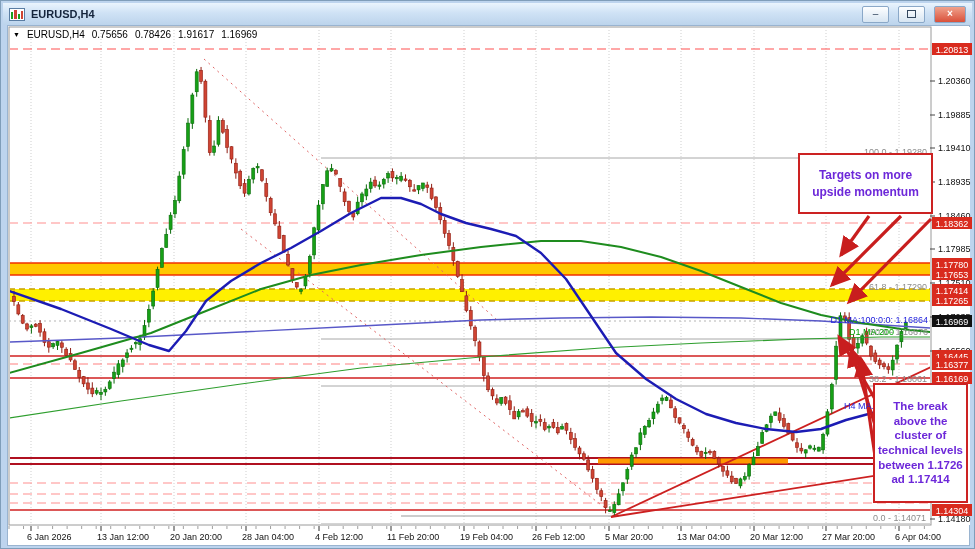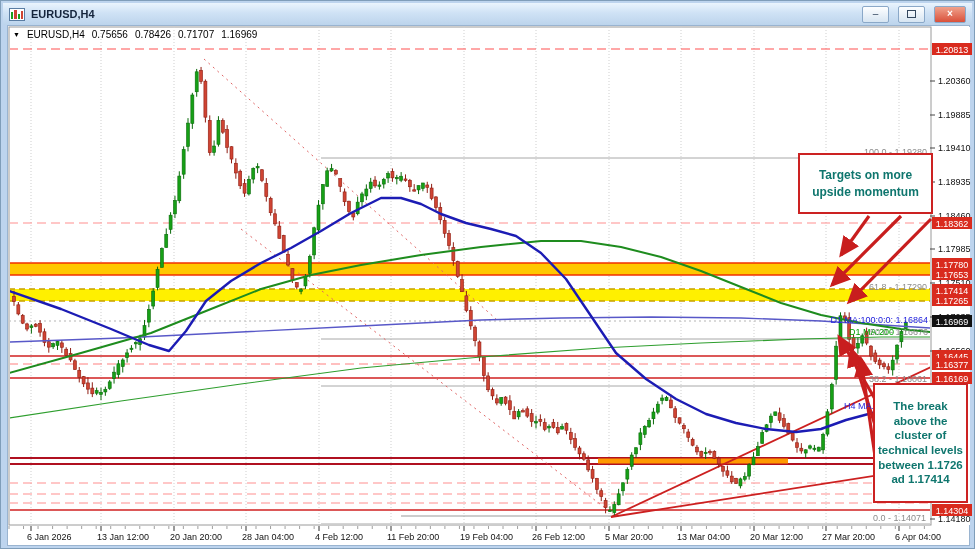--- a/index.html
+++ b/index.html
@@ -9,21 +9,21 @@
   #win-icon{width:16px;height:13px;background:#fff;border:1px solid #5a7da3;display:flex;align-items:flex-end;gap:1px;padding:1px;box-sizing:border-box;}
   #win-icon i{display:block;width:3px;background:#1ca11c;}
   #win-icon i.r{background:#cf4433;}
   #title-text{font-size:11px;color:#15253c;font-weight:bold;flex:1;}
   .winbtn{width:25px;height:15px;border:1px solid #8aa8c8;border-radius:2px;font-size:10px;line-height:13px;text-align:center;
     background:linear-gradient(#fdfeff,#d7e5f2);color:#33475e;margin-left:3px;cursor:default;}
   .winbtn.close{background:linear-gradient(#f0a28c,#d9503a);color:#fff;font-weight:bold;width:30px;}
   .winbtn .restore-glyph{display:inline-block;width:7px;height:6px;border:1px solid #33475e;margin-top:3px;}
   #content{position:absolute;left:6px;top:24px;width:963px;height:521px;background:#ffffff;border:1px solid #9ab4d0;box-sizing:border-box;}
   #chart-svg{position:absolute;left:0;top:0;z-index:2;pointer-events:none;}
-  .anno-box{position:absolute;z-index:4;background:#ffffff;border:2px solid #cc2222;color:#0f766e;
+  .anno-box{position:absolute;z-index:4;background:#ffffff;border:2px solid #cc2222;color:#6d28d9;
     font-weight:bold;text-align:center;display:flex;align-items:center;justify-content:center;box-sizing:border-box;padding:2px;}
   #anno-box-1{left:797px;top:152px;width:135px;height:61px;font-size:12px;line-height:1.35;}
   #anno-box-2{left:872px;top:382px;width:95px;height:120px;font-size:11.5px;line-height:1.28;text-align:center;}
   #infobar{position:absolute;left:12px;top:28px;z-index:3;font-size:10px;color:#000;display:flex;gap:7px;align-items:center;}
   #infobar .dd{font-size:7px;}
 </style>
 </head>
 <body>
 
 <div id="win">
@@ -40,21 +40,21 @@
     <span class="winbtn close">×</span>
   </div>
 
   <div id="content"></div>
 
   <div id="infobar">
     <span class="dd">▼</span>
     <span>EURUSD,H4</span>
     <span>0.75656</span>
     <span>0.78426</span>
-    <span>0.71707</span>
+    <span>1.91617</span>
     <span>1.16969</span>
   </div>
 
   <svg id="chart-svg" width="975" height="549" viewBox="0 0 975 549">
       <defs>
         <clipPath id="plotclip">
           <rect x="9" y="27" width="920" height="496"></rect>
         </clipPath>
         <marker id="arrh" markerWidth="7" markerHeight="7" refX="5.5" refY="3" orient="auto">
           <path d="M0,0 L6.5,3 L0,6 Z" fill="#c81e1e"></path>

